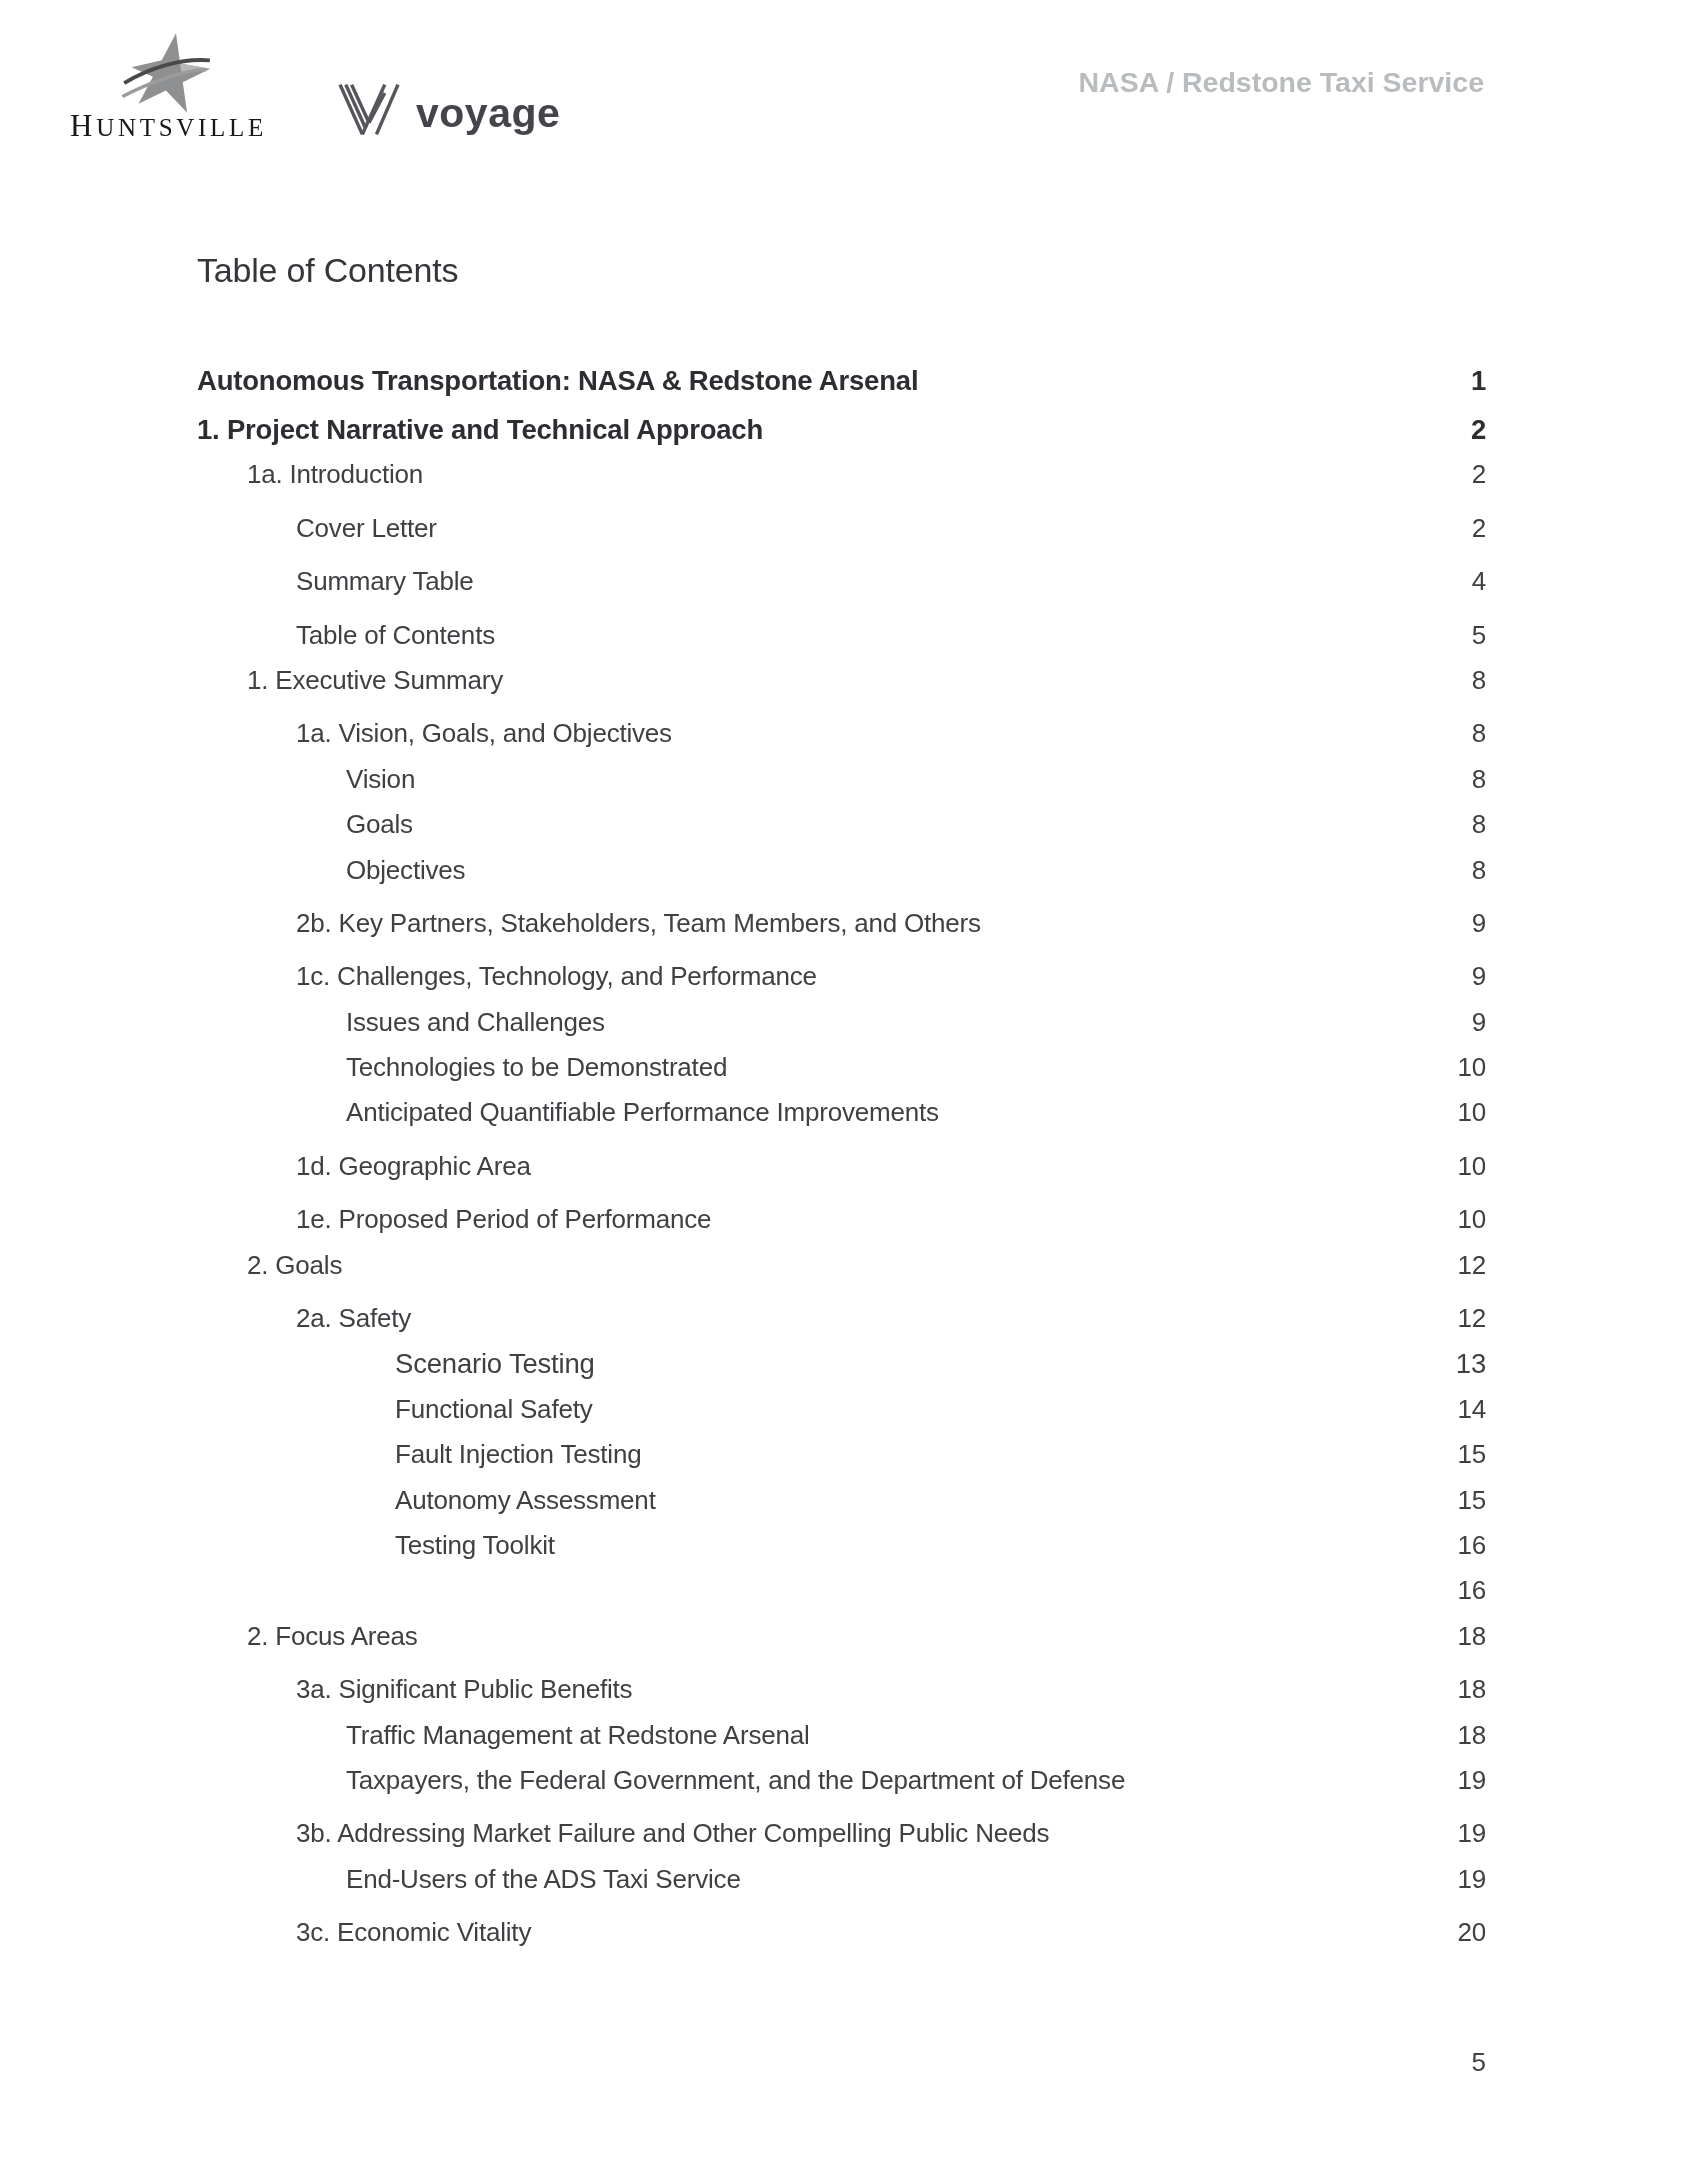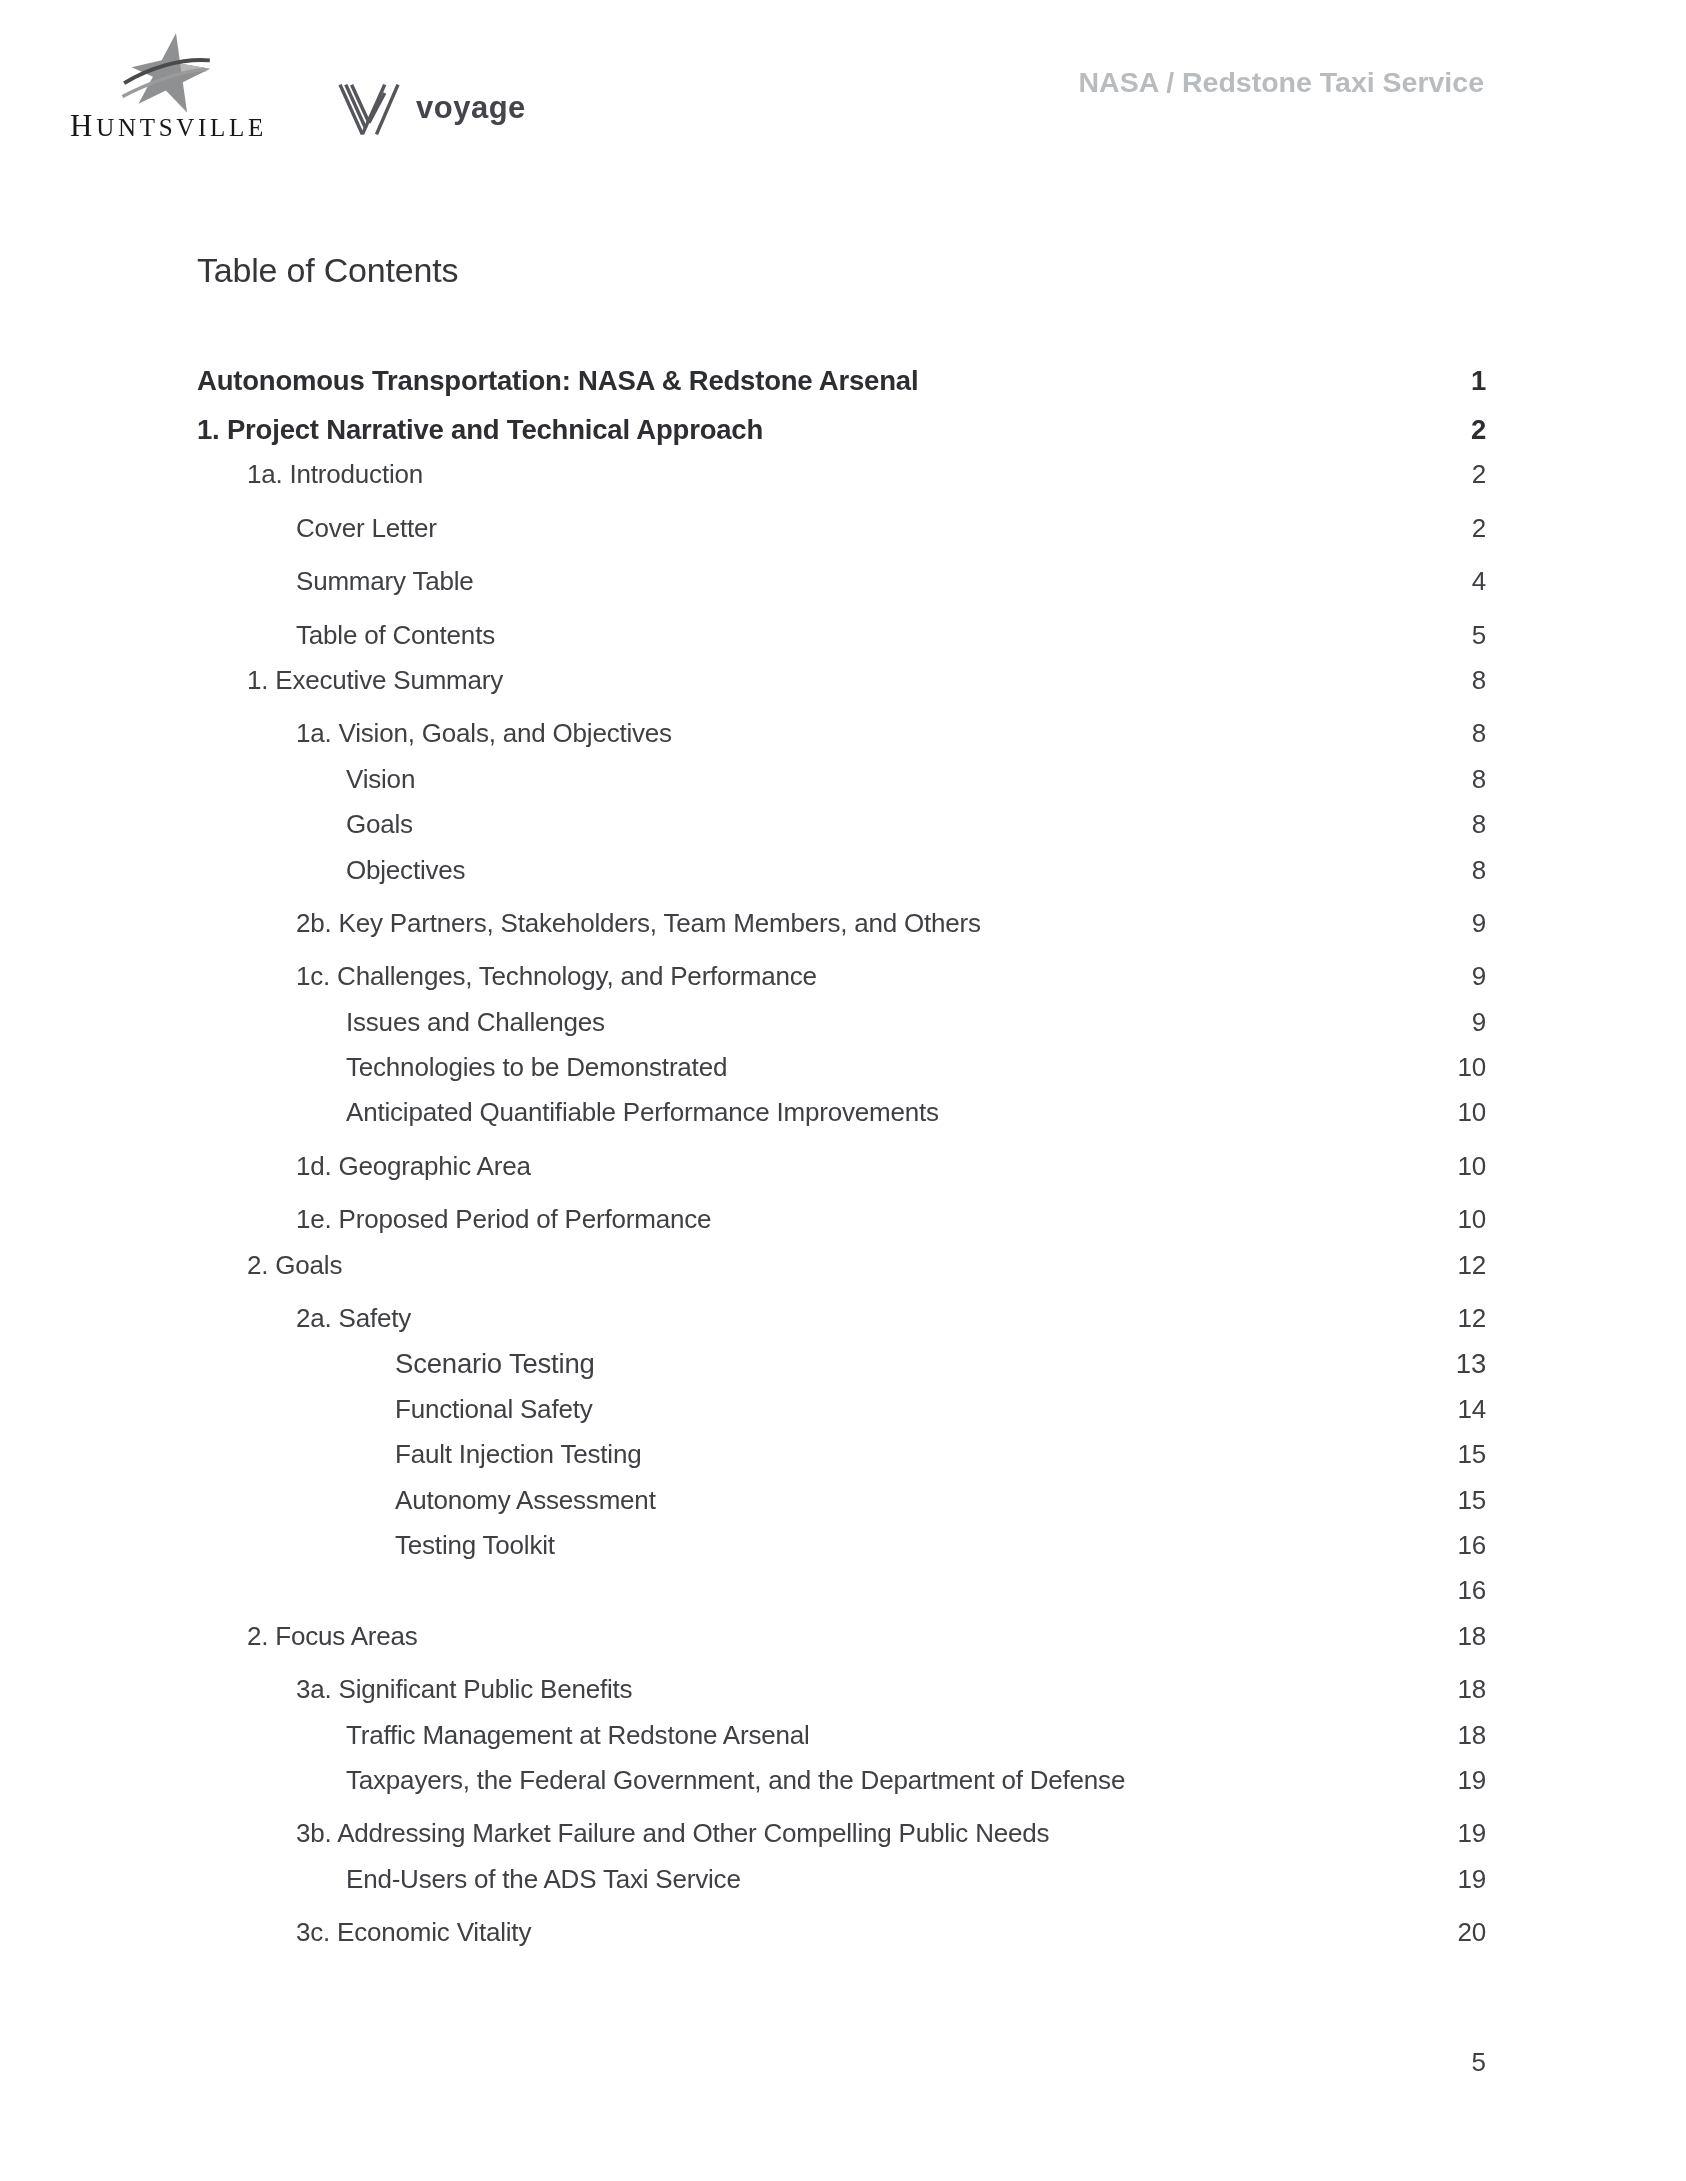--- a/index.html
+++ b/index.html
@@ -15,21 +15,21 @@
   .hsv-word{
     position:absolute;left:48px;top:108px;width:241px;
     text-align:center;
     font-family:"Liberation Serif", serif;
     font-size:25px;letter-spacing:3.7px;color:#17181a;
   }
   .hsv-word::first-letter{font-size:31px;}
   .voy-mark{position:absolute;left:336px;top:83px;}
   .voy-word{
     position:absolute;left:416px;top:90px;
-    font-size:31px;font-weight:700;letter-spacing:0.5px;color:#44454a;
+    font-size:41px;font-weight:700;letter-spacing:0.5px;color:#44454a;
   }
   .doc-title{
     position:absolute;right:202px;top:66px;
     font-size:28.5px;font-weight:700;color:#b9bcbe;letter-spacing:0px;
   }
   
   .toc-title{
     position:absolute;left:197px;top:250px;margin:0;
     font-size:34px;font-weight:400;color:#34363a;letter-spacing:-0.2px;
     line-height:40px;

